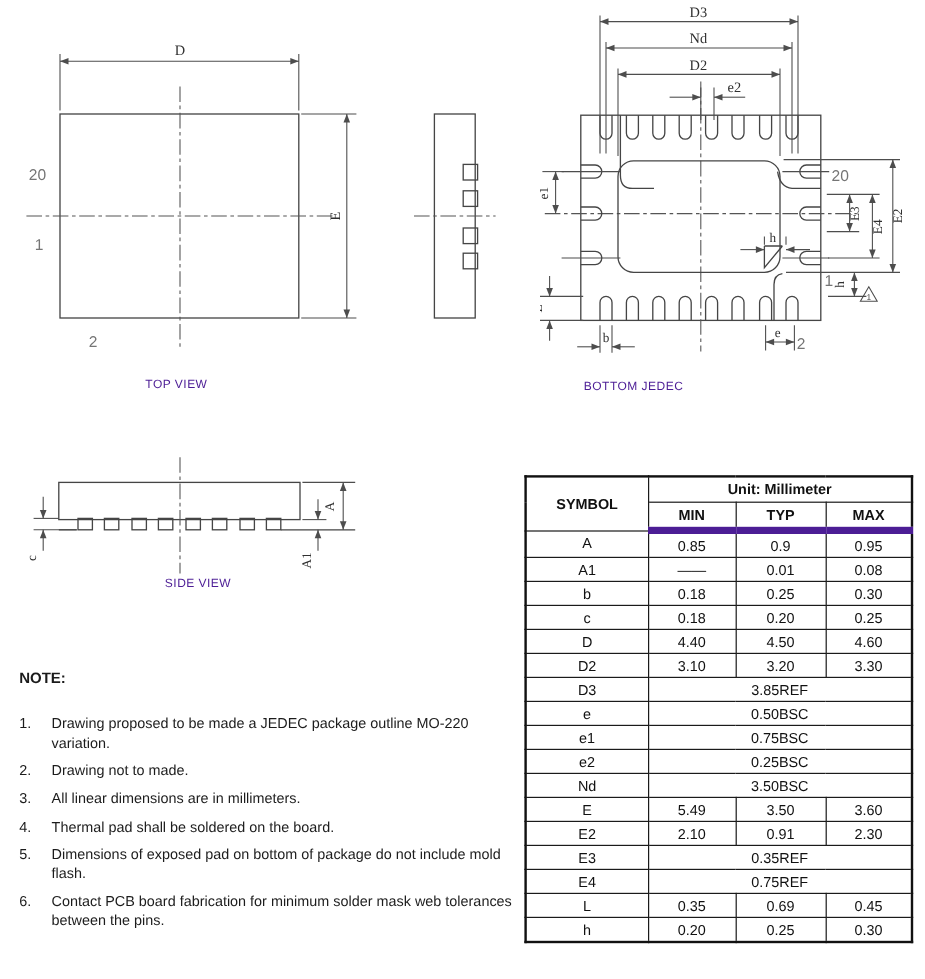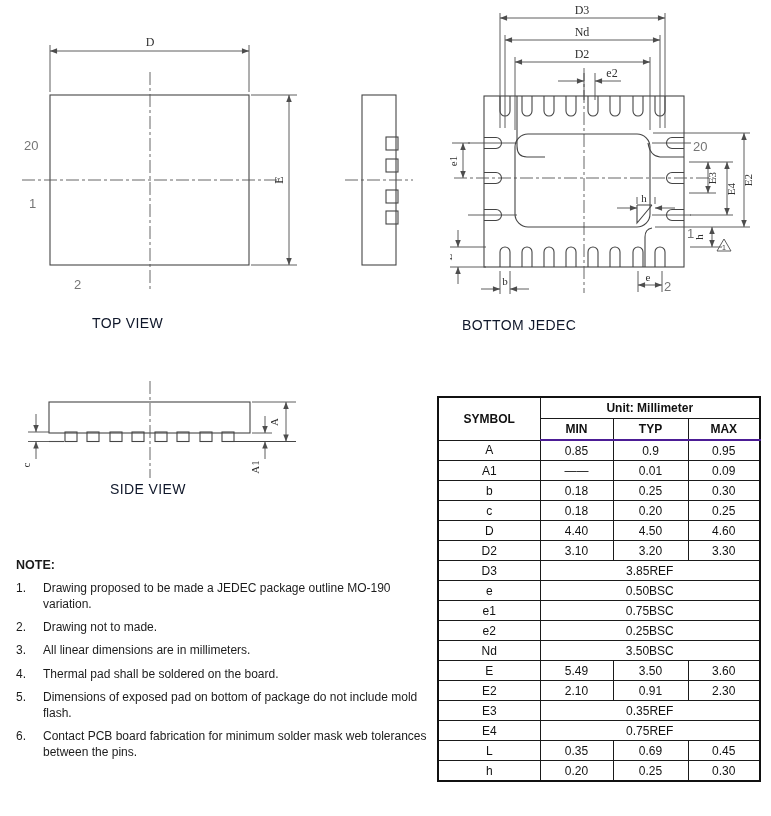--- a/index.html
+++ b/index.html
@@ -10,34 +10,34 @@
   
   .ln{fill:none;stroke:#454545;stroke-width:1.1;}
   .ext{fill:none;stroke:#4d4d4d;stroke-width:0.9;}
   .dim{fill:none;stroke:#4d4d4d;stroke-width:0.9;}
   .cl{fill:none;stroke:#555;stroke-width:0.9;stroke-dasharray:13 3 3 3;}
   text.dl{font-family:"Liberation Serif",serif;font-size:12px;fill:#303030;}
   text.dls{font-family:"Liberation Serif",serif;font-size:11px;fill:#303030;}
   text.pn{font-family:"Liberation Sans",sans-serif;font-size:13px;fill:#757575;}
   text.flag{font-family:"Liberation Sans",sans-serif;font-size:7px;fill:#454545;}
   
-  .caption{font-size:14px;color:#0f172a;letter-spacing:.4px;}
+  .caption{font-size:10px;color:#4c1d95;text-align:center;letter-spacing:.4px;}
   
   #notes{left:16px;top:558px;width:414px;}
-  #notes .title{font-weight:bold;font-size:12.5px;margin-bottom:9px;}
+  #notes .title{font-weight:bold;font-size:12.5px;margin-bottom:24px;}
   .note-item{display:flex;font-size:12px;line-height:1.32;margin-bottom:7.5px;color:#1c1c1c;}
   .note-item .num{width:27px;flex:0 0 27px;}
   .note-item .txt{flex:1;}
   
   #dim-table-wrap{left:437px;top:396px;width:322px;}
   table{border-collapse:collapse;width:100%;table-layout:fixed;
         font-family:"Liberation Sans",sans-serif;font-size:12px;color:#111;}
   th,td{border:1px solid #1a1a1a;text-align:center;padding:0;height:19px;}
   thead th{font-weight:bold;height:20px;}
-  thead tr:last-child th{border-bottom:2px solid #4c1d95;}
+  thead tr:last-child th{border-bottom:6px solid #4c1d95;}
   table{border:2px solid #111;}
   col.c-sym{width:102px;} col.c-min{width:73px;} col.c-typ{width:75px;} col.c-max{width:72px;}
 </style>
 </head>
 <body>
 
 <svg class="abs" style="left:0;top:30px" width="330" height="280" viewBox="0 30 330 280">
   <defs>
     <marker id="aT" viewBox="0 0 10 8" refX="9.5" refY="4" markerWidth="9" markerHeight="7" orient="auto-start-reverse">
         <path d="M0.5,0.5 L9.5,4 L0.5,7.5 Z" fill="#4d4d4d"></path>
@@ -238,21 +238,21 @@
   <line x1="36" y1="459" x2="36" y2="441.5" class="dim" marker-end="url(#aS)"></line>
   <text x="30" y="465" text-anchor="middle" transform="rotate(-90 30 465)" class="dls">c</text>
 </svg>
 <div class="abs caption" style="left:110px;top:481px;width:110px">SIDE VIEW</div>
 
 <div class="abs" id="notes">
   <div class="title">NOTE:</div>
   <div id="notes-list">
       <div class="note-item">
         <span class="num">1.</span>
-        <span class="txt">Drawing proposed to be made a JEDEC package outline MO-190 variation.</span>
+        <span class="txt">Drawing proposed to be made a JEDEC package outline MO-220 variation.</span>
       </div>
       <div class="note-item">
         <span class="num">2.</span>
         <span class="txt">Drawing not to made.</span>
       </div>
       <div class="note-item">
         <span class="num">3.</span>
         <span class="txt">All linear dimensions are in millimeters.</span>
       </div>
       <div class="note-item">
@@ -293,21 +293,21 @@
         <tr>
           <td>A</td>
           <td>0.85</td>
           <td>0.9</td>
           <td>0.95</td>
         </tr>
         <tr>
           <td>A1</td>
           <td>——</td>
           <td>0.01</td>
-          <td>0.09</td>
+          <td>0.08</td>
         </tr>
         <tr>
           <td>b</td>
           <td>0.18</td>
           <td>0.25</td>
           <td>0.30</td>
         </tr>
         <tr>
           <td>c</td>
           <td>0.18</td>

